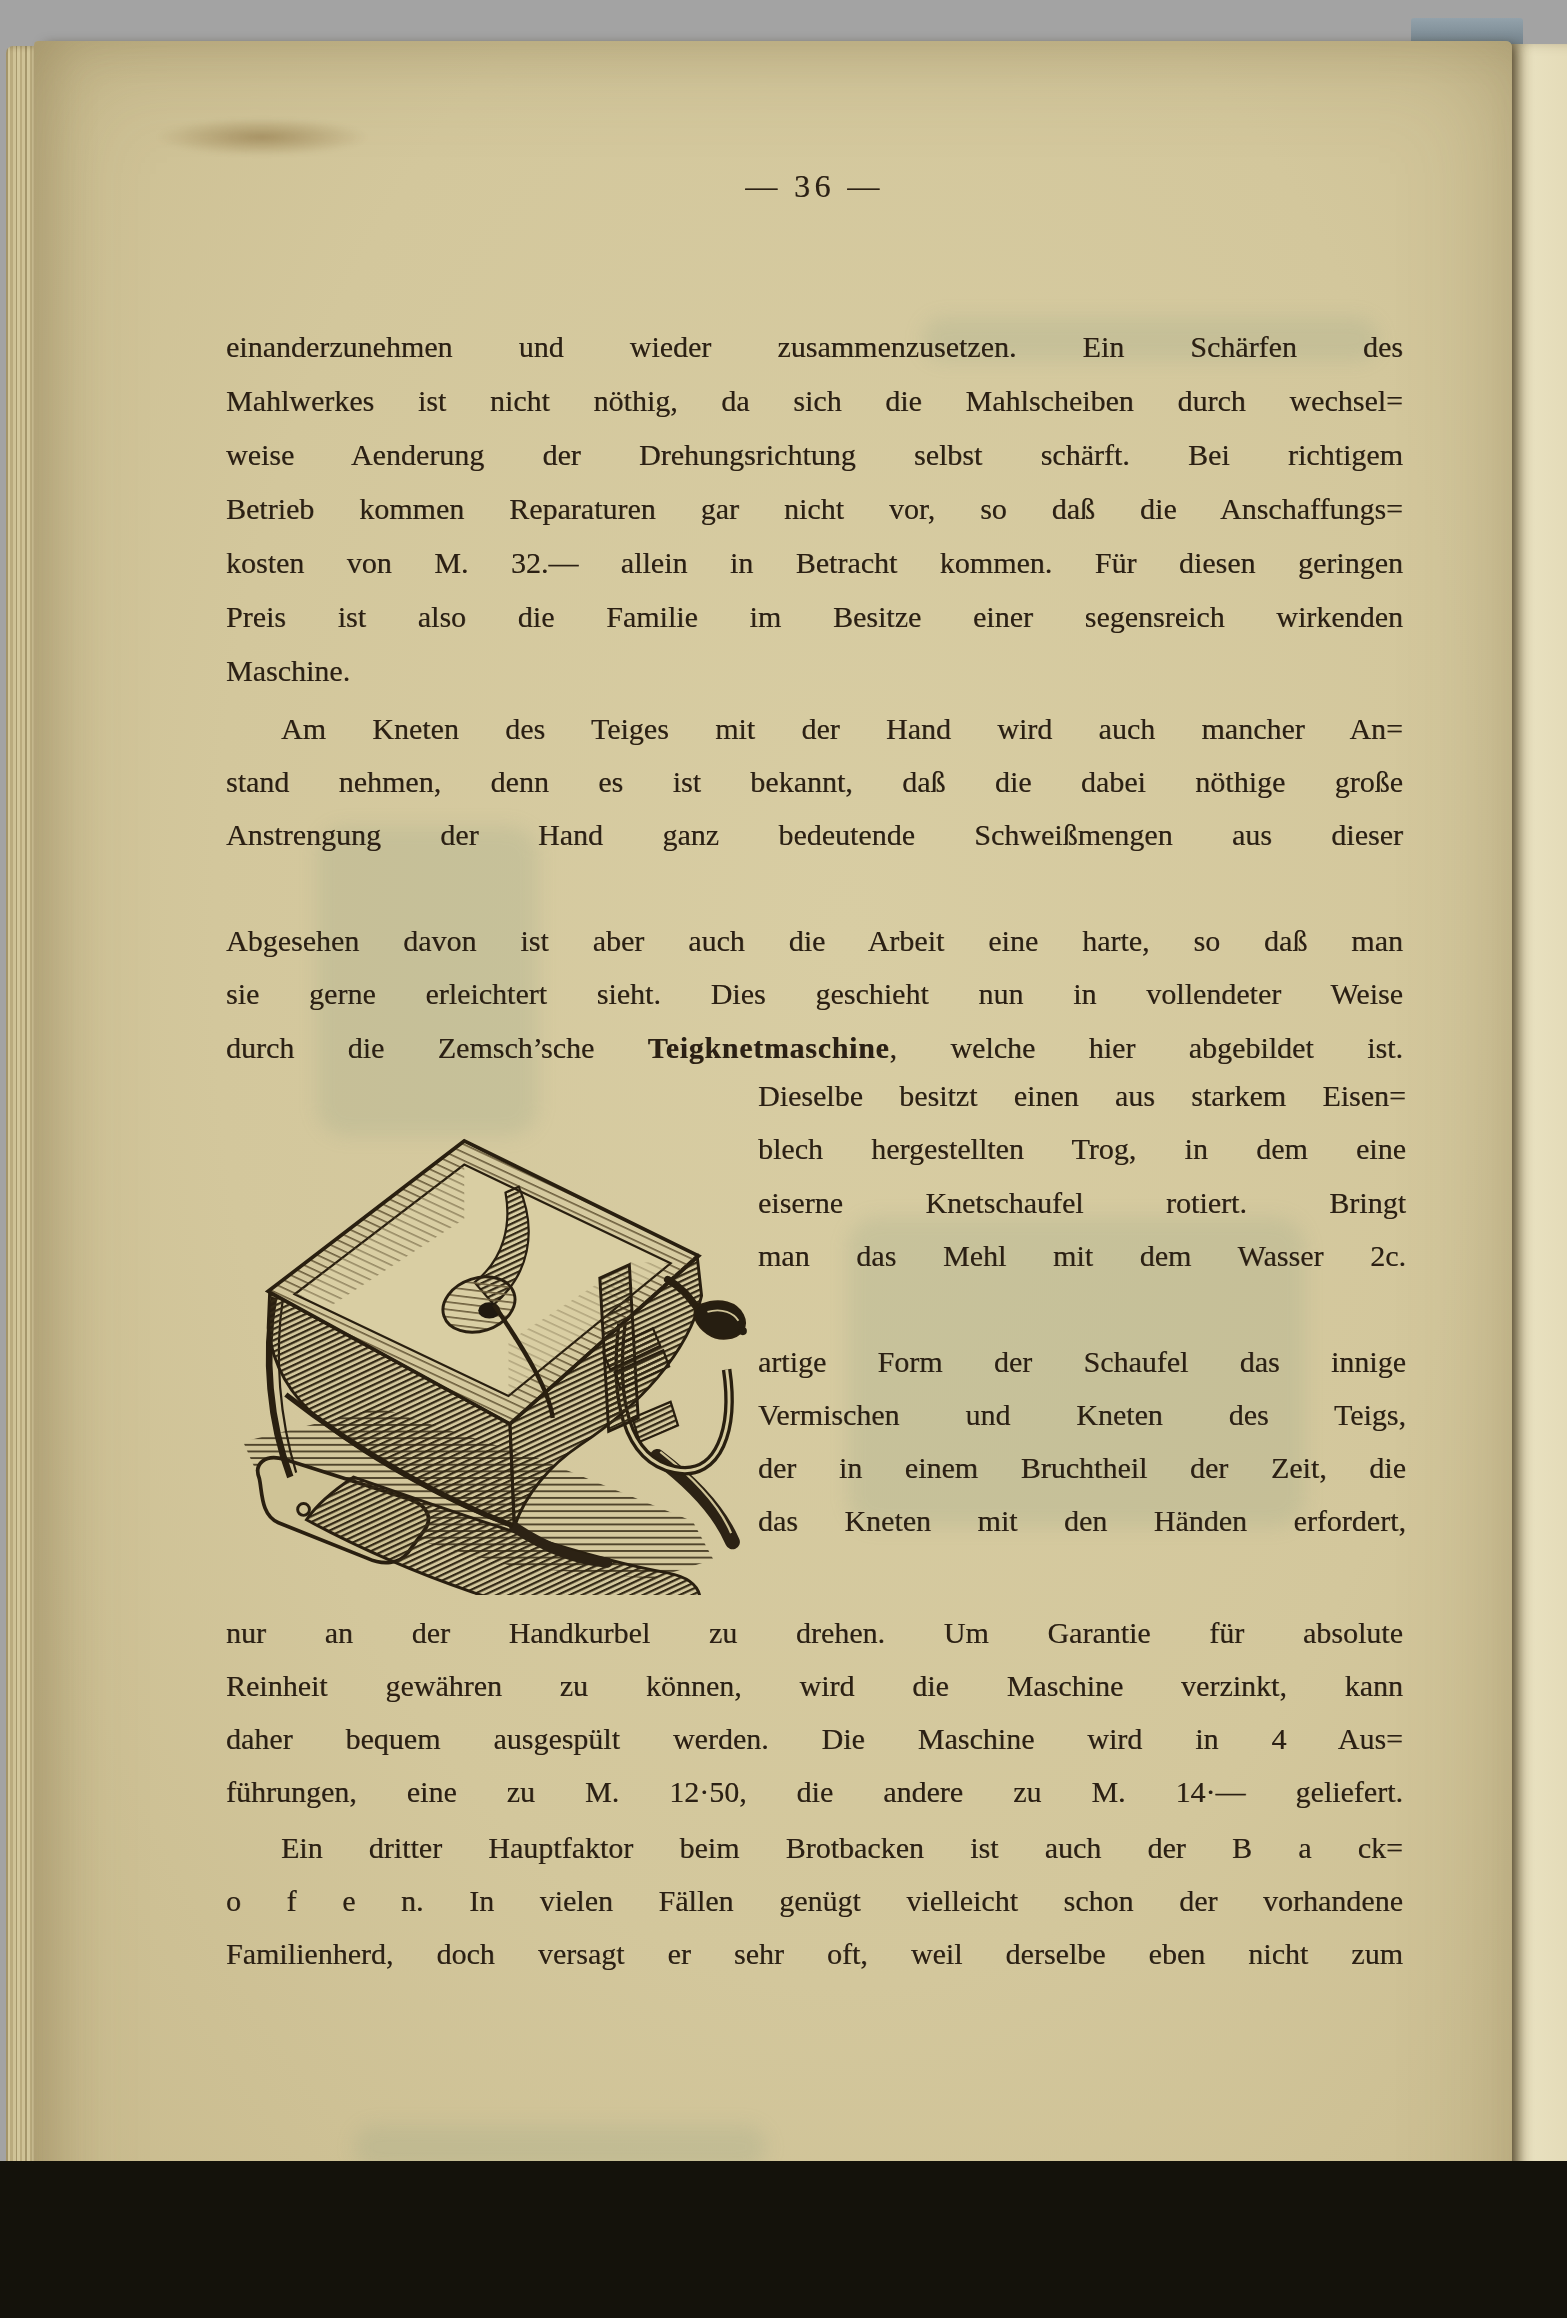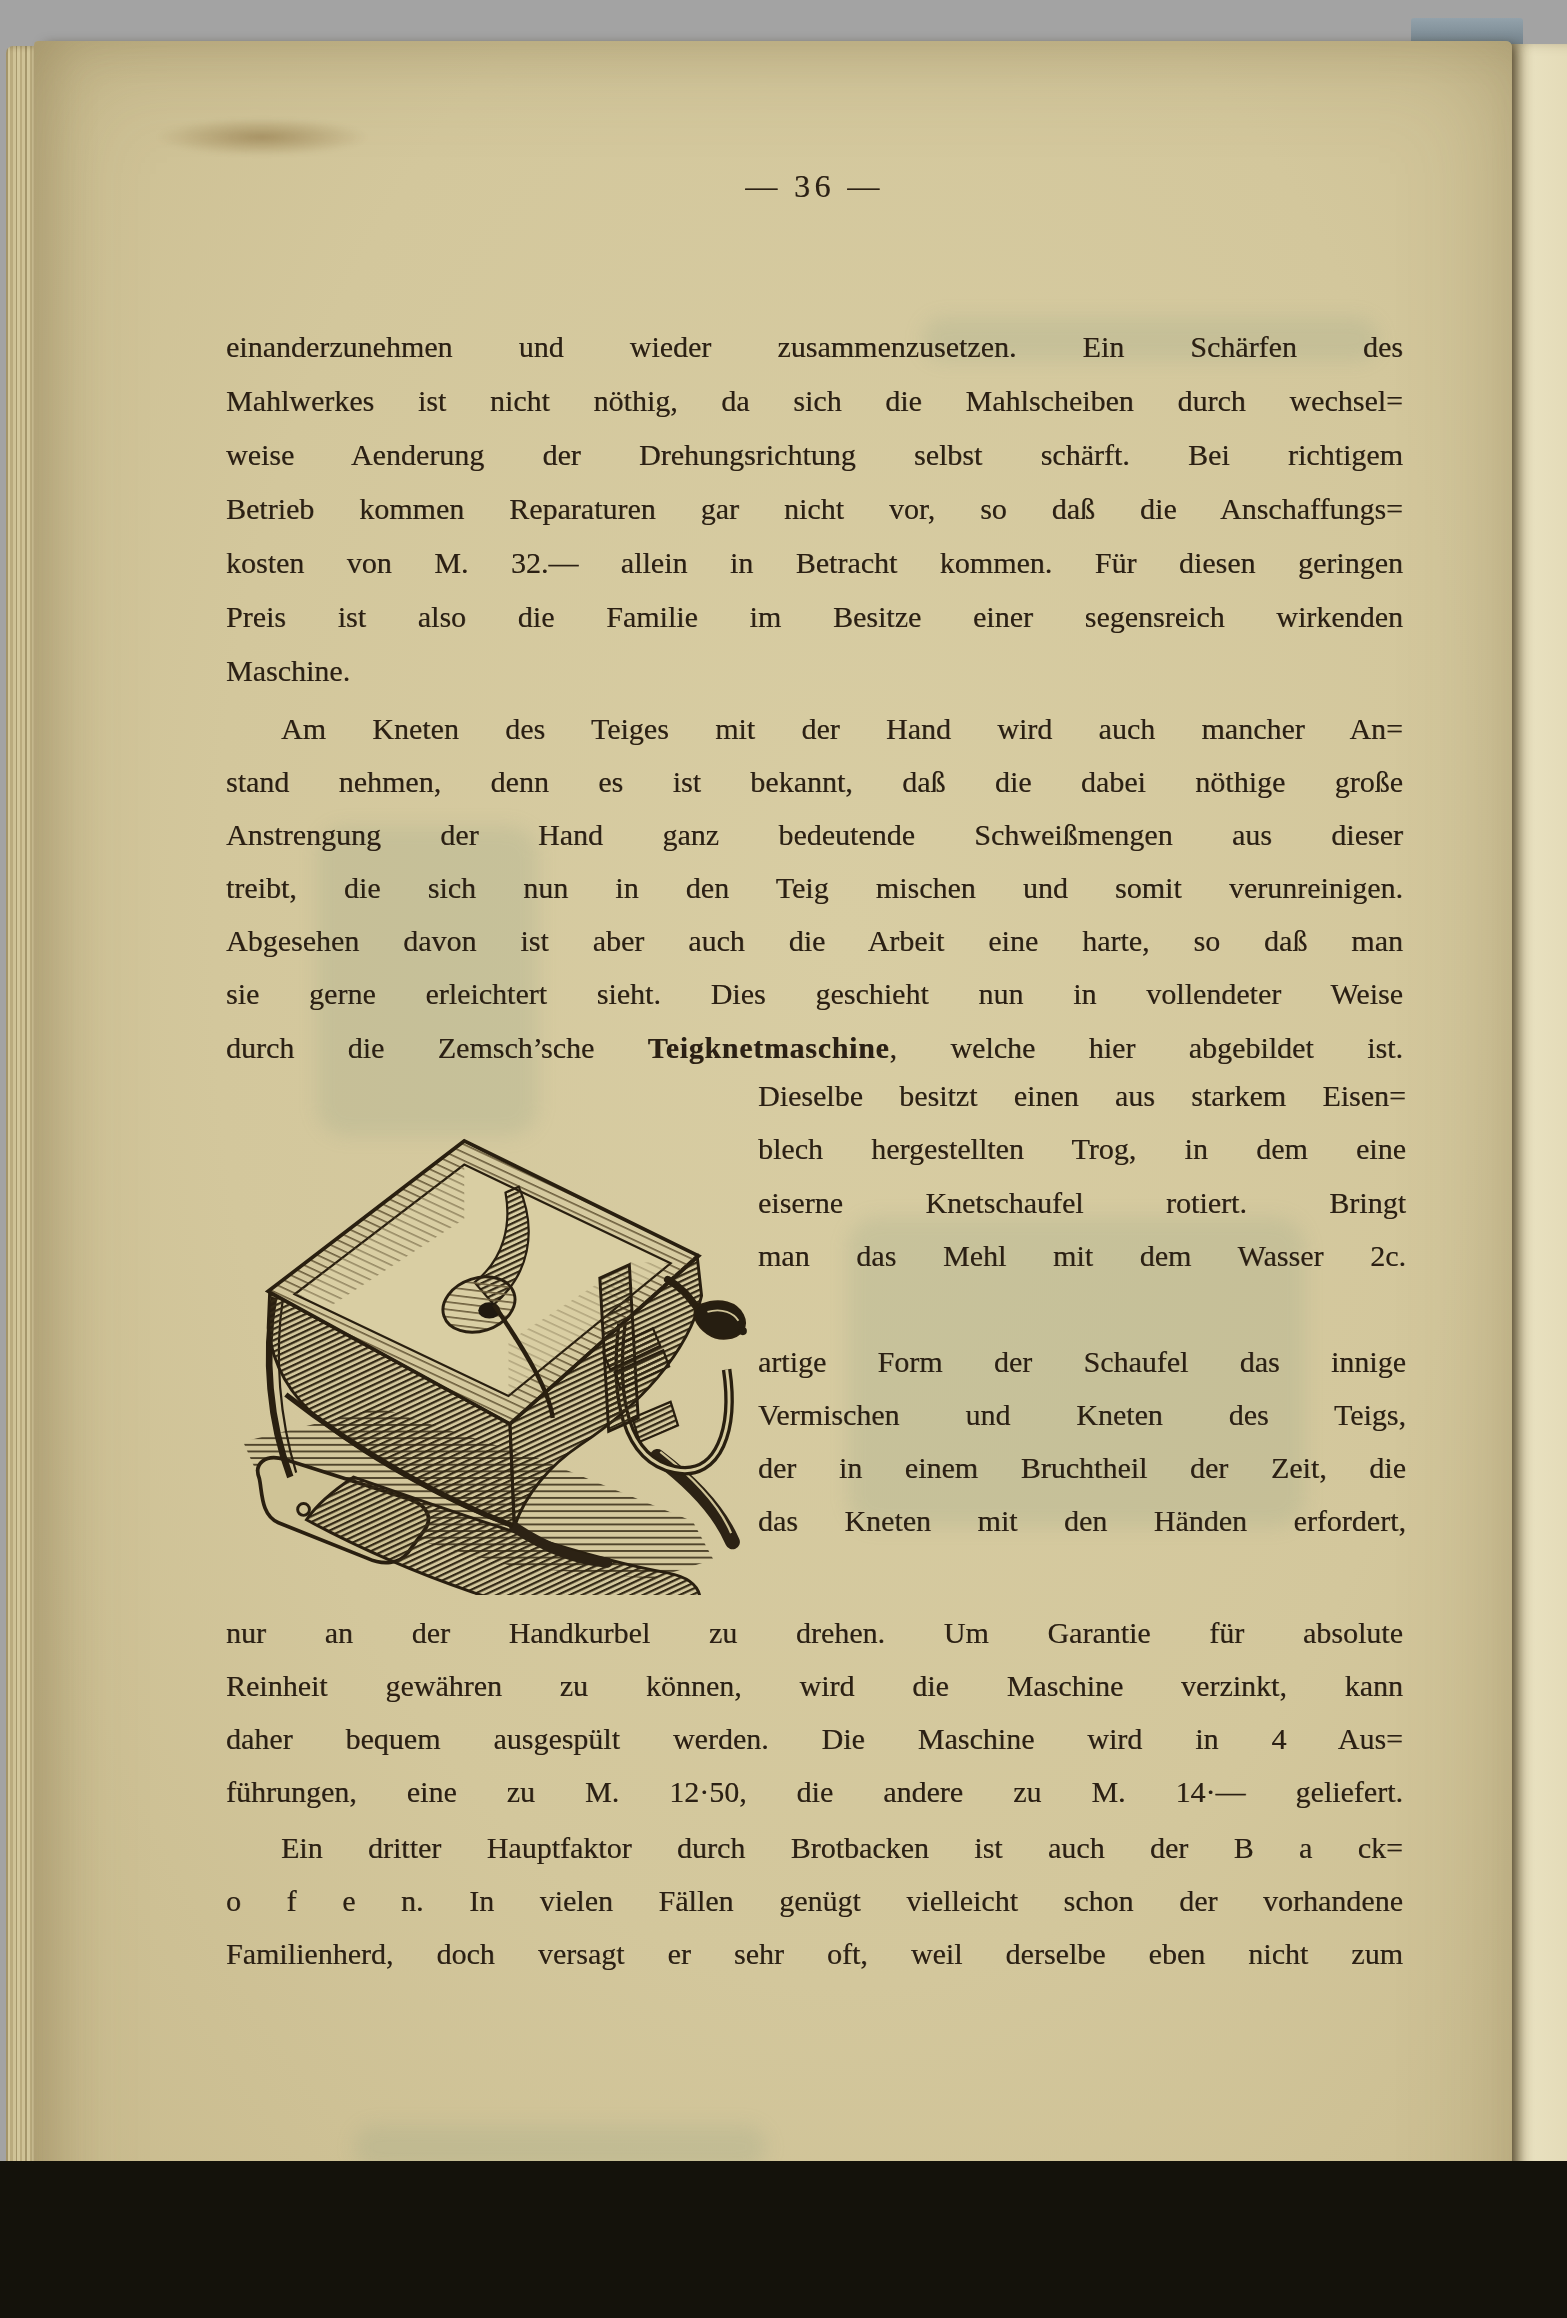--- a/index.html
+++ b/index.html
@@ -64,21 +64,20 @@
   <div class="ln" style="top:384px">Mahlwerkes ist nicht nöthig, da sich die Mahlscheiben durch wechsel=</div>
   <div class="ln" style="top:438px">weise Aenderung der Drehungsrichtung selbst schärft. Bei richtigem</div>
   <div class="ln" style="top:492px">Betrieb kommen Reparaturen gar nicht vor, so daß die Anschaffungs=</div>
   <div class="ln" style="top:546px">kosten von M. 32.— allein in Betracht kommen. Für diesen geringen</div>
   <div class="ln" style="top:600px">Preis ist also die Familie im Besitze einer segensreich wirkenden</div>
   <div class="ln noj" style="top:654px">Maschine.</div>
 
   <div class="ln ind" style="top:712px">Am Kneten des Teiges mit der Hand wird auch mancher An=</div>
   <div class="ln" style="top:765px">stand nehmen, denn es ist bekannt, daß die dabei nöthige große</div>
   <div class="ln" style="top:818px">Anstrengung der Hand ganz bedeutende Schweißmengen aus dieser</div>
-  <div class="ln" style="top:871px">treibt, die sich nun in den Teig mischen und somit verunreinigen.</div>
   <div class="ln" style="top:924px">Abgesehen davon ist aber auch die Arbeit eine harte, so daß man</div>
   <div class="ln" style="top:977px">sie gerne erleichtert sieht. Dies geschieht nun in vollendeter Weise</div>
   <div class="ln" style="top:1031px"><span>durch die Zemsch’sche </span><span class="bold">Teigknetmaschine</span><span>, welche hier abgebildet ist.</span></div>
 
   <div class="ln col" style="top:1079px">Dieselbe besitzt einen aus starkem Eisen=</div>
   <div class="ln col" style="top:1132px">blech hergestellten Trog, in dem eine</div>
   <div class="ln col" style="top:1186px">eiserne Knetschaufel rotiert. Bringt</div>
   <div class="ln col" style="top:1239px">man das Mehl mit dem Wasser 2c.</div>
   <div class="ln col" style="top:1345px">artige Form der Schaufel das innige</div>
   <div class="ln col" style="top:1398px">Vermischen und Kneten des Teigs,</div>
@@ -143,18 +142,18 @@
       <path d="M660,316 C680,310 696,318 702,328" fill="none" stroke="#cfc396" stroke-width="2.5"></path>
       <circle cx="708" cy="342" r="5.5" fill="#261e11"></circle>
     </svg>
   </div>
 
   <div class="ln" style="top:1616px">nur an der Handkurbel zu drehen. Um Garantie für absolute</div>
   <div class="ln" style="top:1669px">Reinheit gewähren zu können, wird die Maschine verzinkt, kann</div>
   <div class="ln" style="top:1722px">daher bequem ausgespült werden. Die Maschine wird in 4 Aus=</div>
   <div class="ln" style="top:1775px">führungen, eine zu M. 12·50, die andere zu M. 14·— geliefert.</div>
 
-  <div class="ln ind" style="top:1831px">Ein dritter Hauptfaktor durch Brotbacken ist auch der B a ck=</div>
+  <div class="ln ind" style="top:1831px">Ein dritter Hauptfaktor beim Brotbacken ist auch der B a ck=</div>
   <div class="ln" style="top:1884px">o f e n.  In vielen Fällen genügt vielleicht schon der vorhandene</div>
   <div class="ln" style="top:1937px">Familienherd, doch versagt er sehr oft, weil derselbe eben nicht zum</div>
 
 </div>
 
 
 </body></html>

